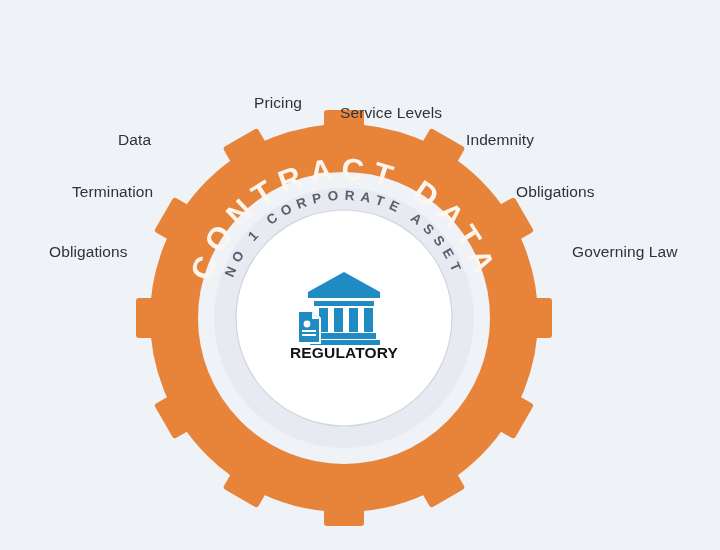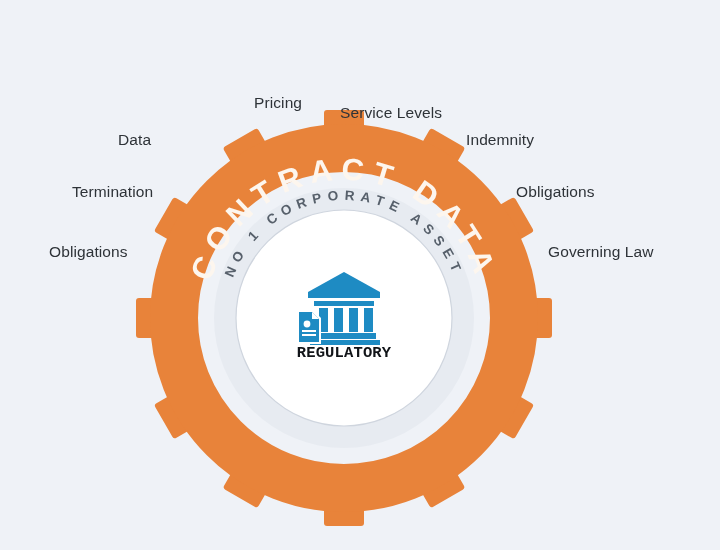--- a/index.html
+++ b/index.html
@@ -39,21 +39,21 @@
   }
   .lbl-left  { text-align: right; }
   .lbl-right { text-align: left; }
 
   .center-title {
     position: absolute;
     left: 236px;
     top: 343px;
     width: 216px;
     text-align: center;
-    font-family: Liberation Mono, monospace;
+    font-family: Liberation Sans, sans-serif;
     font-weight: bold;
     font-size: 15.5px;
     line-height: 1.32;
     color: #111418;
     letter-spacing: 0.15px;
   }
   .center-title span { display: block; }
 </style>
 </head>
 <body>
@@ -152,16 +152,16 @@
   </div>
 
   <div id="outer-labels">
       <div class="outer-label lbl-right" style="left: 254px; top: 94px;">Pricing</div>
       <div class="outer-label lbl-right" style="left: 340px; top: 104px;">Service Levels</div>
       <div class="outer-label lbl-left" style="left: 118px; top: 131px;">Data</div>
       <div class="outer-label lbl-right" style="left: 466px; top: 131px;">Indemnity</div>
       <div class="outer-label lbl-left" style="left: 72px; top: 183px;">Termination</div>
       <div class="outer-label lbl-right" style="left: 516px; top: 183px;">Obligations</div>
       <div class="outer-label lbl-left" style="left: 22px; top: 243px; margin-left: 27px;">Obligations</div>
-      <div class="outer-label lbl-right" style="left: 548px; top: 243px;">Governing Law</div>
+      <div class="outer-label lbl-right" style="left: 572px; top: 243px;">Governing Law</div>
     </div>
 
 </div>
 
 </body></html>

